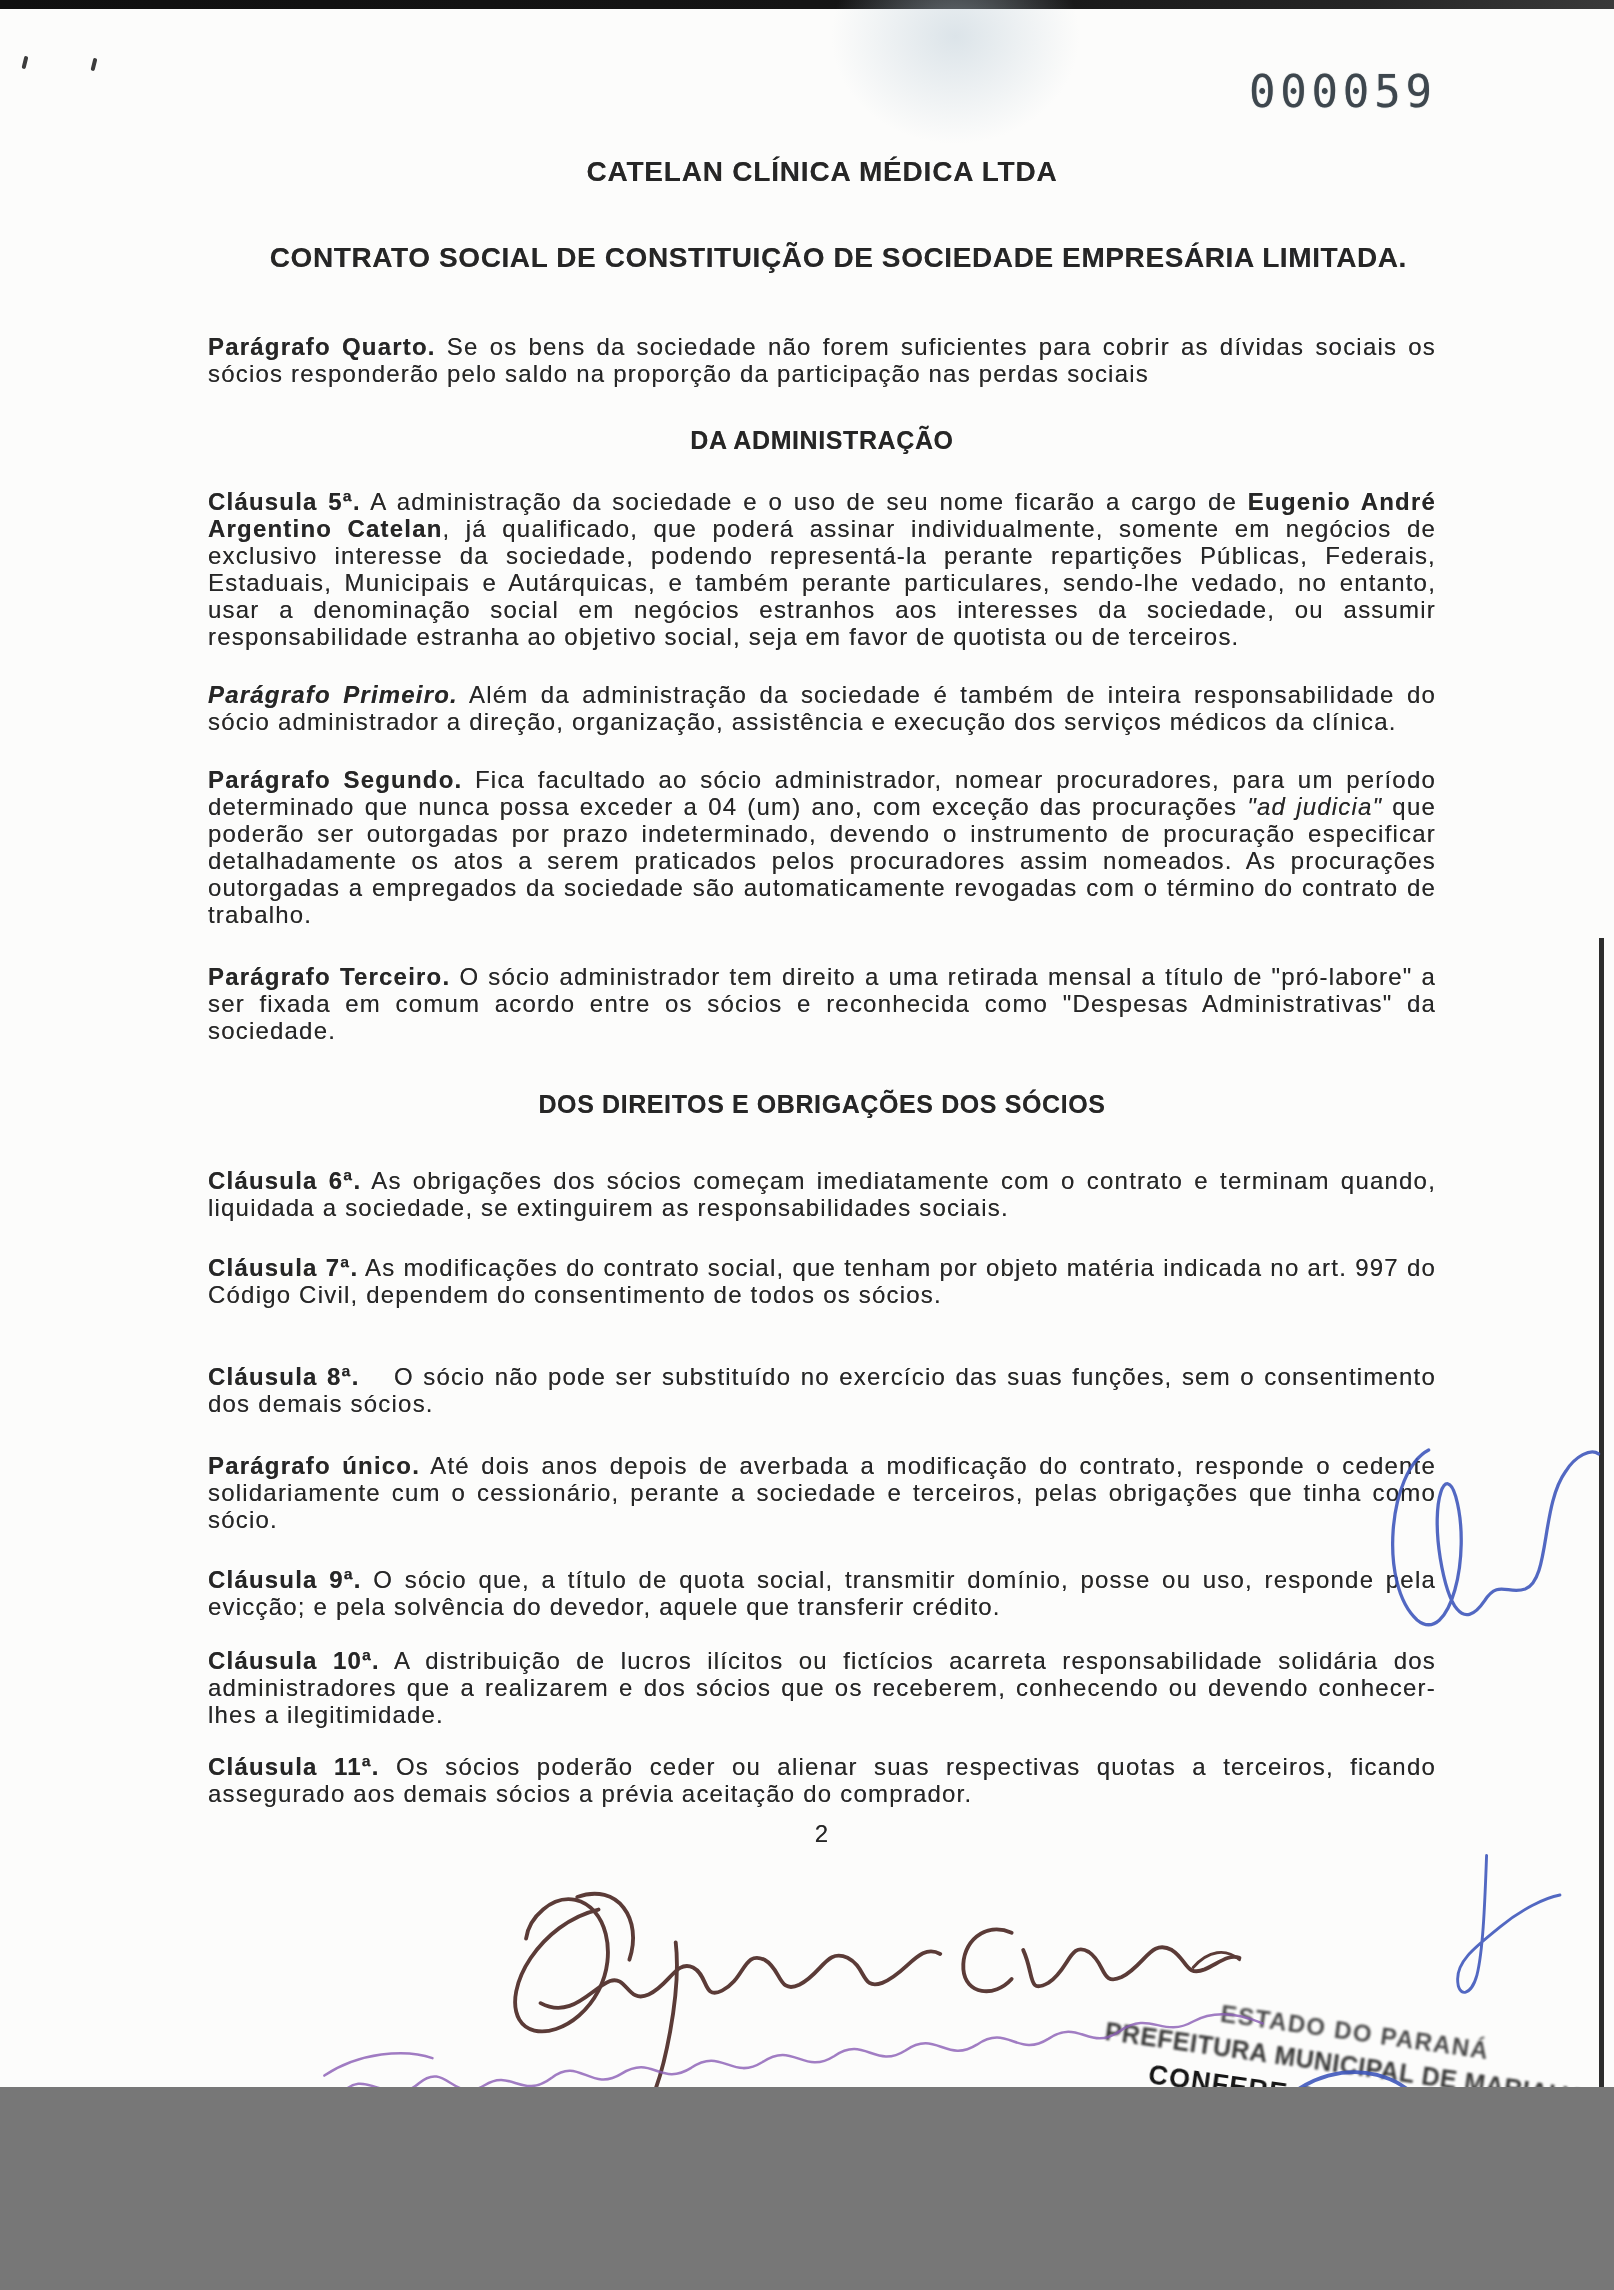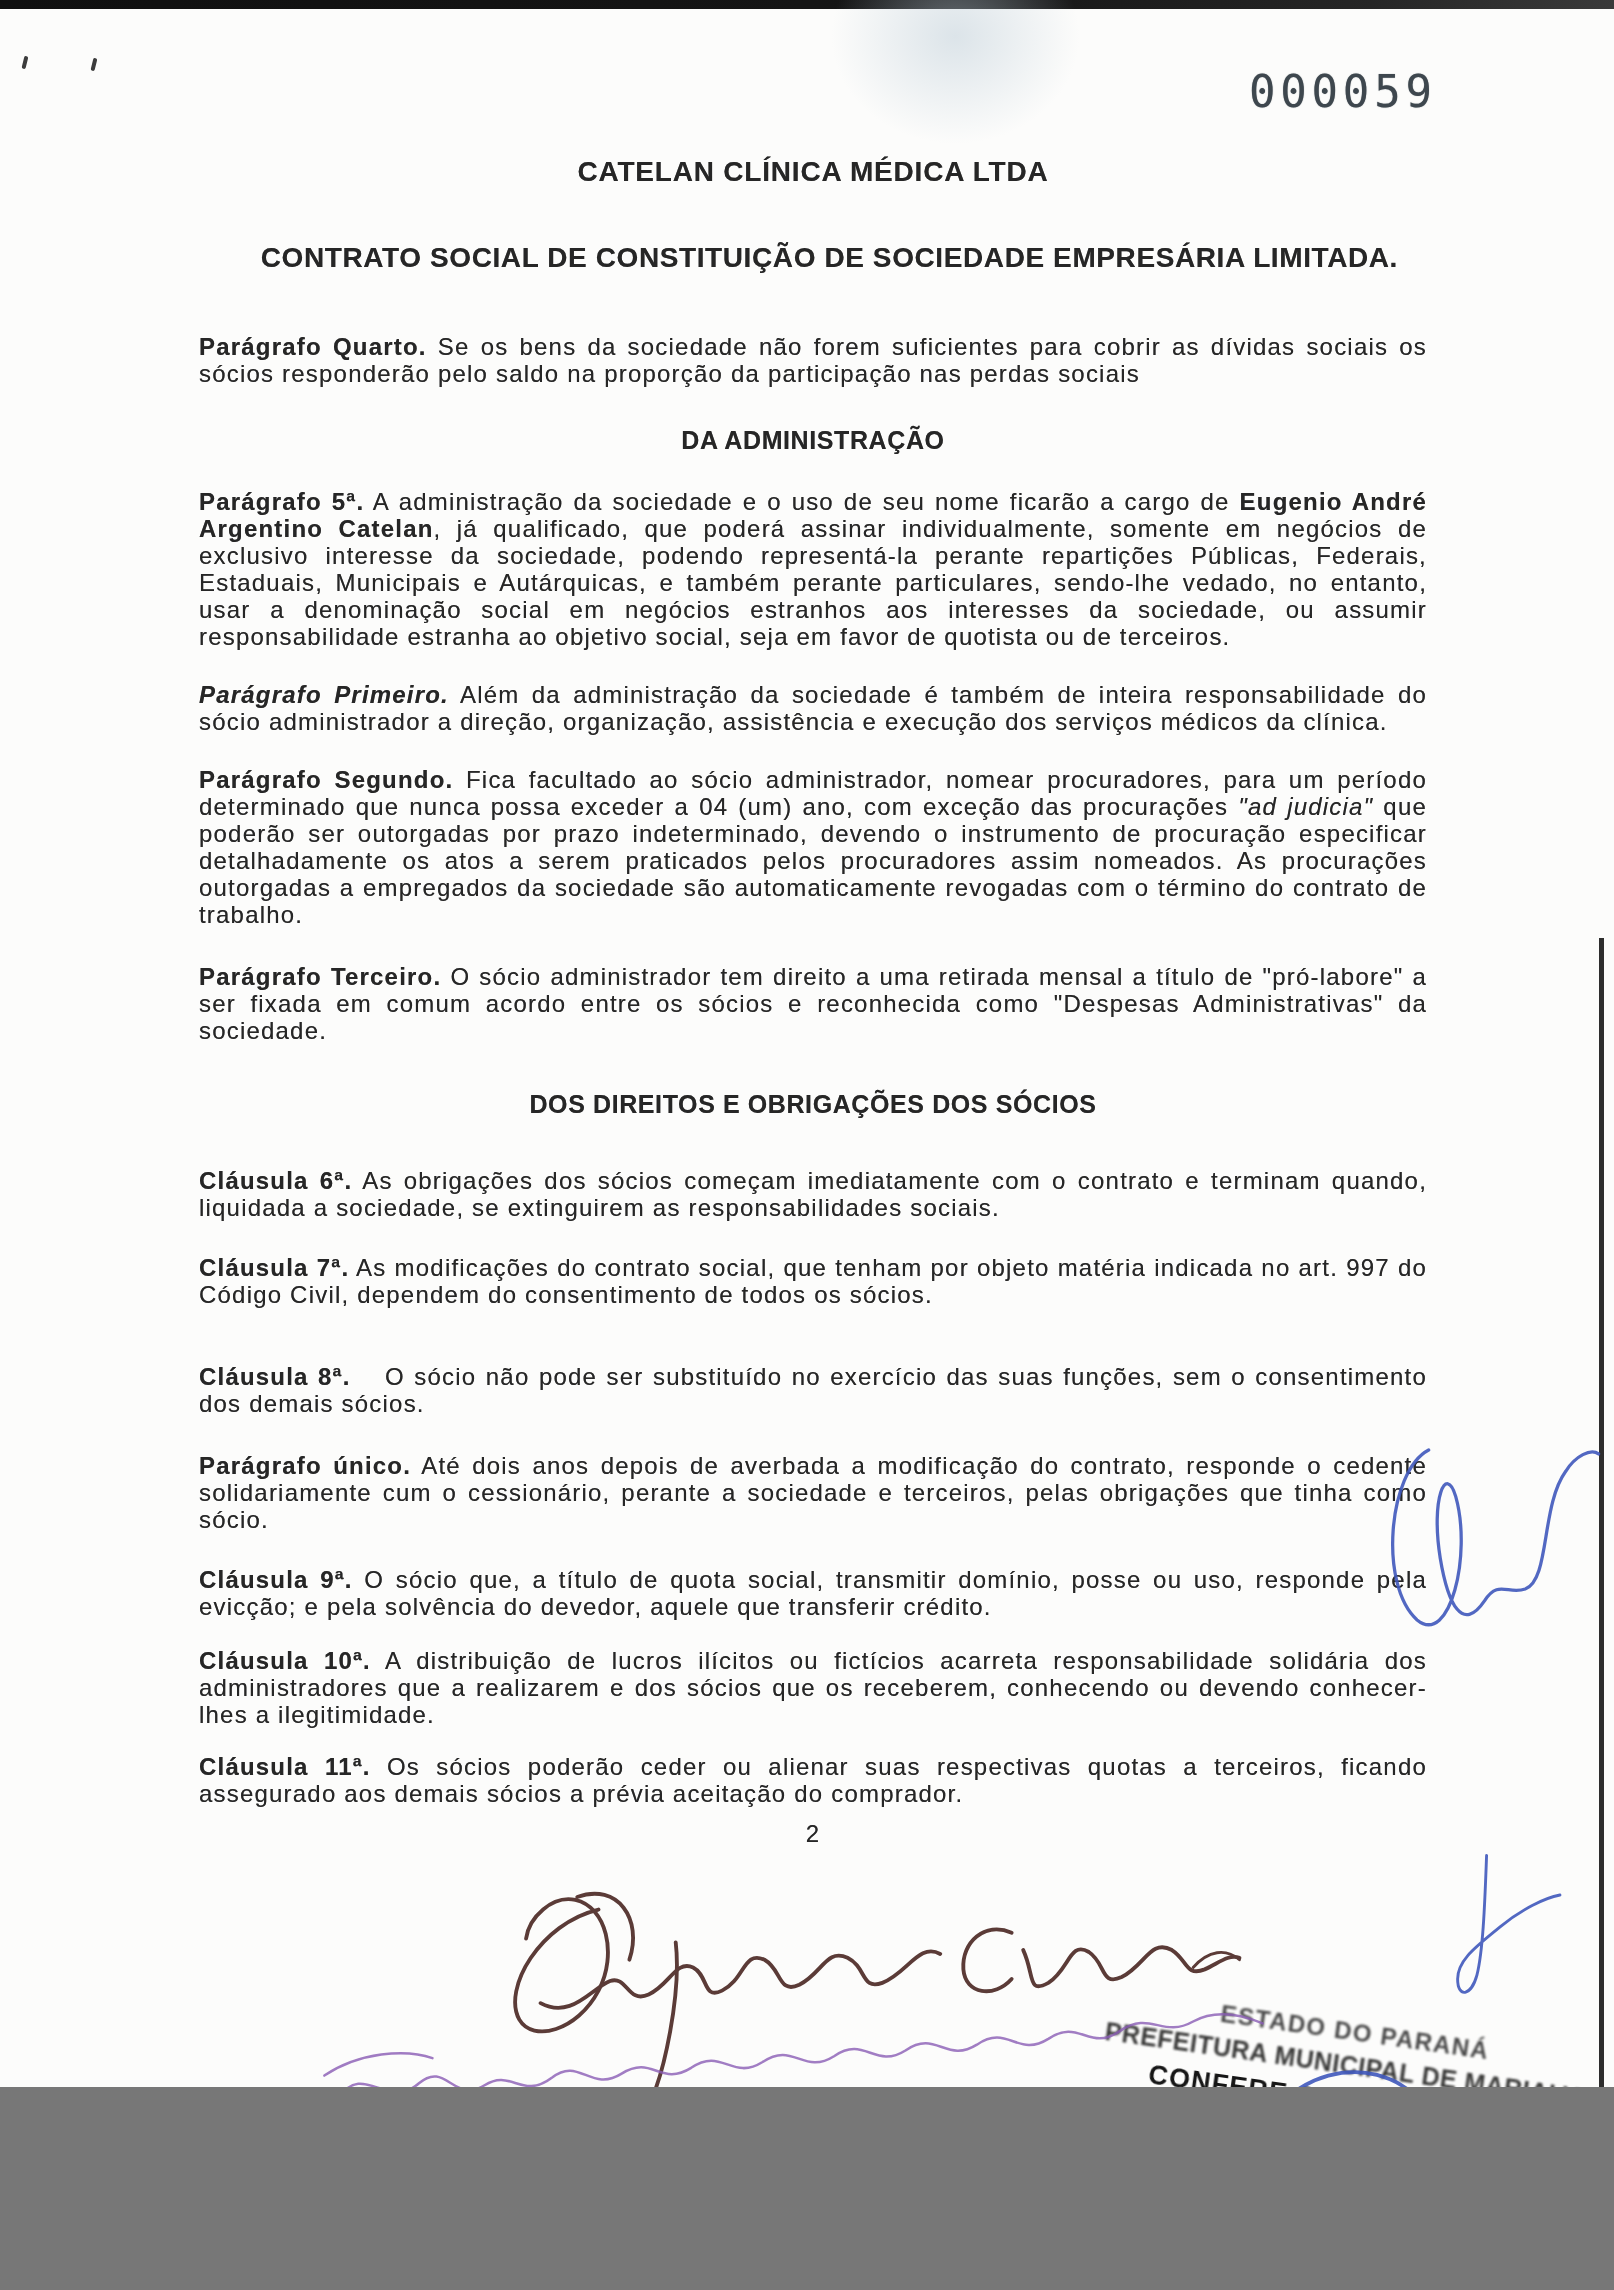--- a/index.html
+++ b/index.html
@@ -16,21 +16,21 @@
   .tick{position:absolute;width:3.9px;height:12.6px;background:#3c3c3c;border-radius:1.9px;transform:rotate(14deg);}
   .tick.t1{left:23px;top:56px;}
   .tick.t2{left:92px;top:58px;}
   .smudge{position:absolute;left:830px;top:0;width:251px;height:145px;
     background:radial-gradient(ellipse at 50% 25%,rgba(188,204,215,.5),rgba(188,204,215,0) 70%);}
   
   .folio{position:absolute;left:1249px;top:66px;
     font-family:"DejaVu Sans Mono",monospace;font-size:44px;letter-spacing:4.8px;
     color:#3e474e;text-shadow:0 0 1px rgba(62,71,78,.6);}
   
-  .content{position:absolute;left:199px;top:141px;width:1228px;
+  .content{position:absolute;left:208px;top:141px;width:1228px;
     font-size:24px;line-height:27px;letter-spacing:1.2px;
     text-shadow:0 0 0.6px rgba(35,35,35,.55);}
   .company{margin:0;padding-top:13.5px;text-align:center;font-size:28px;line-height:33px;
     font-weight:bold;letter-spacing:0.8px;}
   .doctitle{margin:50px 29px 0;text-align:right;font-size:28px;line-height:39px;
     font-weight:bold;letter-spacing:0.6px;}
   .section-heading{text-align:center;font-size:25px;line-height:29px;font-weight:bold;
     letter-spacing:0.6px;margin:39px 0 0;}
   .para{margin:31px 0 0;text-align:justify;}
   .lead{font-weight:bold;}
@@ -78,21 +78,21 @@
     <h2 class="doctitle">CONTRATO SOCIAL DE CONSTITUIÇÃO DE SOCIEDADE EMPRESÁRIA LIMITADA.</h2>
 
     <p class="para" style="margin-top:56px">
       <span class="lead">Parágrafo Quarto.</span>
       <span>Se os bens da sociedade não forem suficientes para cobrir as dívidas sociais os sócios responderão pelo saldo na proporção da participação nas perdas sociais</span>
     </p>
 
     <h3 class="section-heading">DA ADMINISTRAÇÃO</h3>
 
     <p class="para" style="margin-top:33px">
-      <span class="lead">Parágrafo 5ª.</span>
+      <span class="lead">Cláusula 5ª.</span>
       <span>A administração da sociedade e o uso de seu nome ficarão a cargo de</span>
       <span class="lead">Eugenio André Argentino Catelan</span><span>, já qualificado, que poderá assinar individualmente, somente em negócios de exclusivo interesse da sociedade, podendo representá-la perante repartições Públicas, Federais, Estaduais, Municipais e Autárquicas, e também perante particulares, sendo-lhe vedado, no entanto, usar a denominação social em negócios estranhos aos interesses da sociedade, ou assumir responsabilidade estranha ao objetivo social, seja em favor de quotista ou de terceiros.</span>
     </p>
 
     <p class="para">
       <span class="lead italic">Parágrafo Primeiro.</span>
       <span>Além da administração da sociedade é também de inteira responsabilidade do sócio administrador a direção, organização, assistência e execução dos serviços médicos da clínica.</span>
     </p>
 
     <p class="para">

